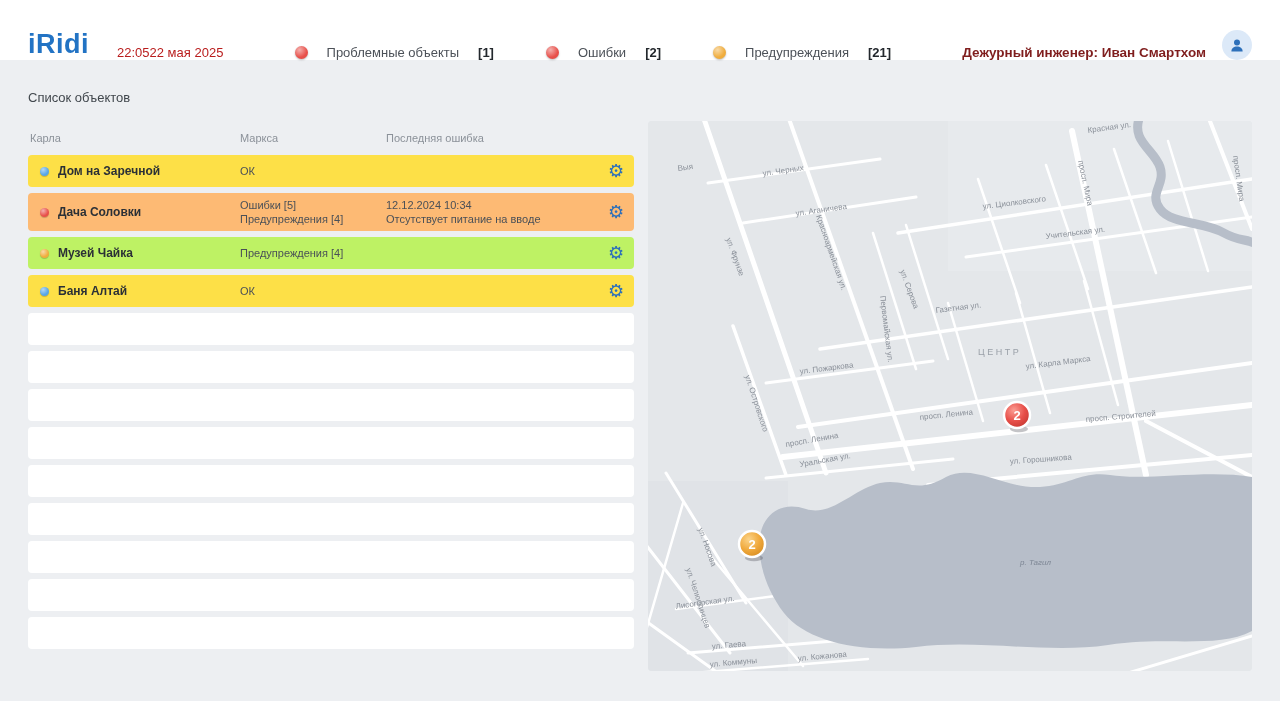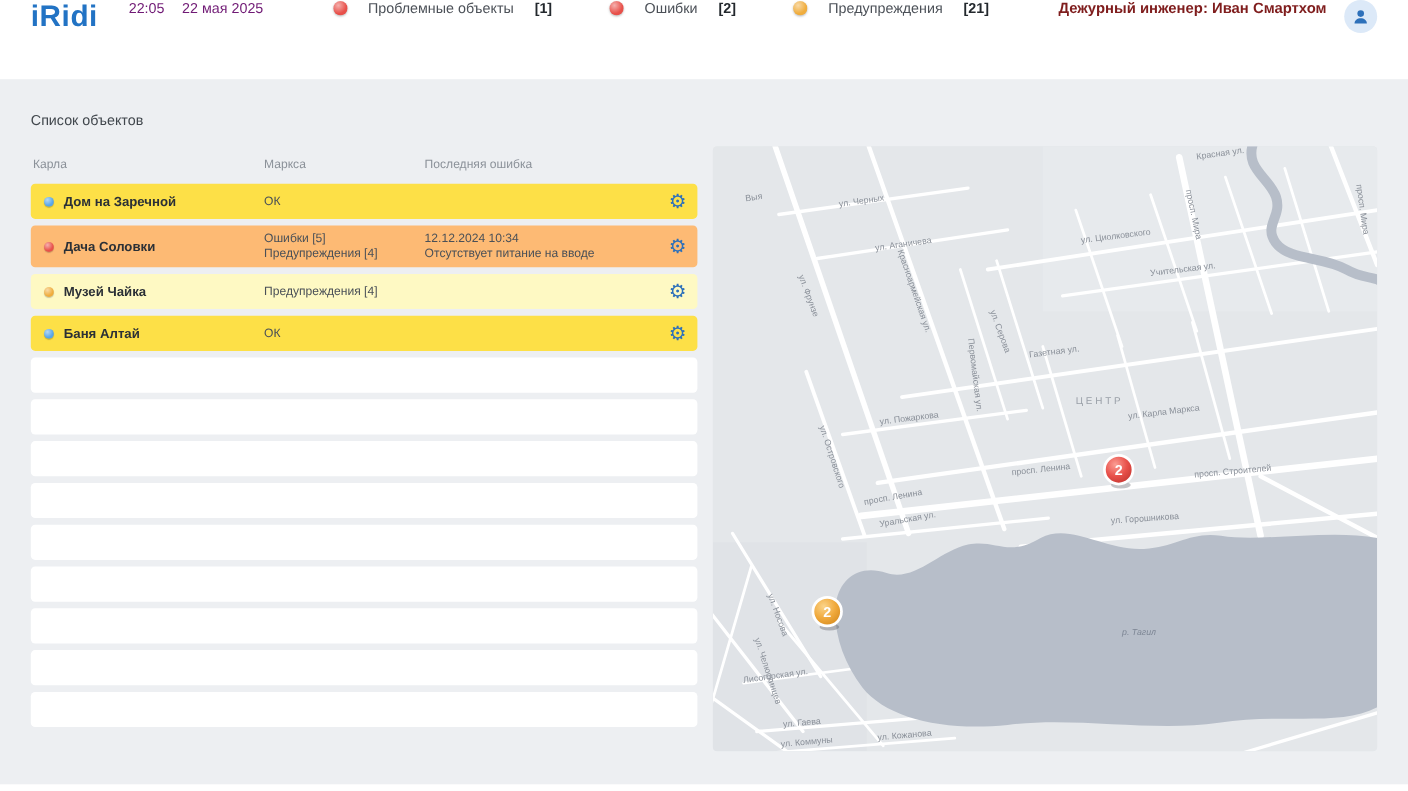--- a/index.html
+++ b/index.html
@@ -1,22 +1,22 @@
 <!DOCTYPE html>
 <html><head>
 <meta charset="utf-8">
 <style>
   * { margin:0; padding:0; box-sizing:border-box; }
   html,body { width:1280px; height:719px; overflow:hidden; background:#ffffff;
     font-family:"Liberation Sans", sans-serif; }
 
   
-  .topbar { height:72px; display:flex; align-items:flex-start; padding:0 28px; background:#ffffff; }
+  .topbar { height:60px; display:flex; align-items:flex-end; padding:0 28px; background:#ffffff; }
   .logo { font-size:27px; font-weight:700; color:#2273c4; letter-spacing:.5px; margin-right:28px; cursor:pointer; }
-  .datetime { display:flex; gap:16px; font-size:13px; color:#701a75; }
+  .datetime { display:flex; gap:0; font-size:13px; color:#b91c1c; }
   .indicators { display:flex; gap:52px; margin:0 auto; align-items:center; }
   .indicator { display:flex; align-items:center; gap:19px; font-size:13px; white-space:nowrap; }
   .ind-dot { width:13px; height:13px; border-radius:50%; box-shadow:0 1px 2px rgba(0,0,0,.25); }
   .ind-label { color:#4c5158; }
   .ind-count { font-weight:700; color:#23282d; }
   .engineer { font-size:13.5px; font-weight:700; color:#7f1d1d; margin-right:16px; white-space:nowrap; }
   .avatar { width:30px; height:30px; border-radius:50%; background:#dce9f8;
     display:flex; align-items:center; justify-content:center; cursor:pointer; }
 
   
@@ -25,21 +25,21 @@
   .content-row { display:flex; gap:14px; align-items:flex-start; }
 
   
   .table { flex:0 0 606px; width:606px; }
   .t-head { display:grid; grid-template-columns:210px 146px 1fr 36px; padding-left:2px;
     height:34px; align-items:center; font-size:11px; color:#8b9199; }
   .obj-row { display:grid; grid-template-columns:18px 182px 146px 1fr 36px; align-items:center;
     min-height:32px; padding:5px 0 5px 12px; margin-bottom:6px; background:#fde047;
     border-radius:4px; cursor:pointer; }
   .obj-row.error { background:#fdba74; }
-  .obj-row.warning { background:#fef9c3; }
+  .obj-row.warning { background:#bef264; }
   .dot { width:9px; height:9px; border-radius:50%; box-shadow:0 1px 1px rgba(0,0,0,.2); }
   .c-name { font-size:12px; font-weight:700; color:#2b3036; }
   .cell-line { font-size:11px; line-height:14px; color:#4a5057; }
   .gear { justify-self:center; color:#2d70ba; font-size:18px; line-height:1; cursor:pointer; user-select:none; }
   .empty-row { height:32px; background:#ffffff; border-radius:4px; margin-bottom:6px; }
 
   
   .map { flex:1; height:550px; border-radius:4px; overflow:hidden; background:#e4e7ea; }
   .map svg { display:block; width:100%; height:100%; }
   .map text { font-family:"Liberation Sans", sans-serif; }

